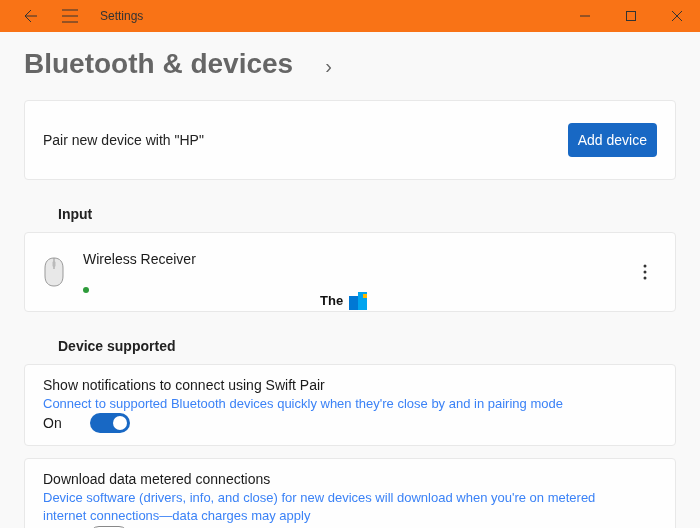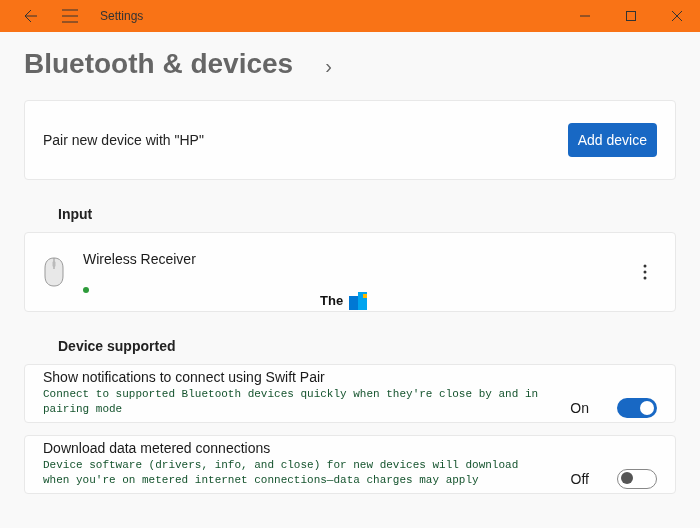--- a/index.html
+++ b/index.html
@@ -134,37 +134,37 @@
   .more-btn {
     margin-left: auto;
     width: 24px;
     height: 24px;
     display: flex;
     align-items: center;
     justify-content: center;
     color: #333;
   }
   .setting-card {
-    padding: 4px 18px;
-    align-items: flex-end;
+    padding: 12px 18px;
+    align-items: flex-start;
+    flex-direction: column;
   }
   .setting-text {
     flex: 1;
     padding-right: 20px;
   }
   .setting-title {
     font-size: 14px;
     color: #1a1a1a;
     margin-bottom: 2px;
   }
   .setting-desc {
-    font-size: 11px;
-    color: #14532d;
+    font-size: 13px;
+    color: #3b82f6;
     line-height: 1.4;
-    font-family: Liberation Mono, monospace;
   }
   .toggle-group {
     display: flex;
     align-items: center;
     gap: 28px;
   }
   .toggle-label {
     font-size: 14px;
     color: #1a1a1a;
   }

